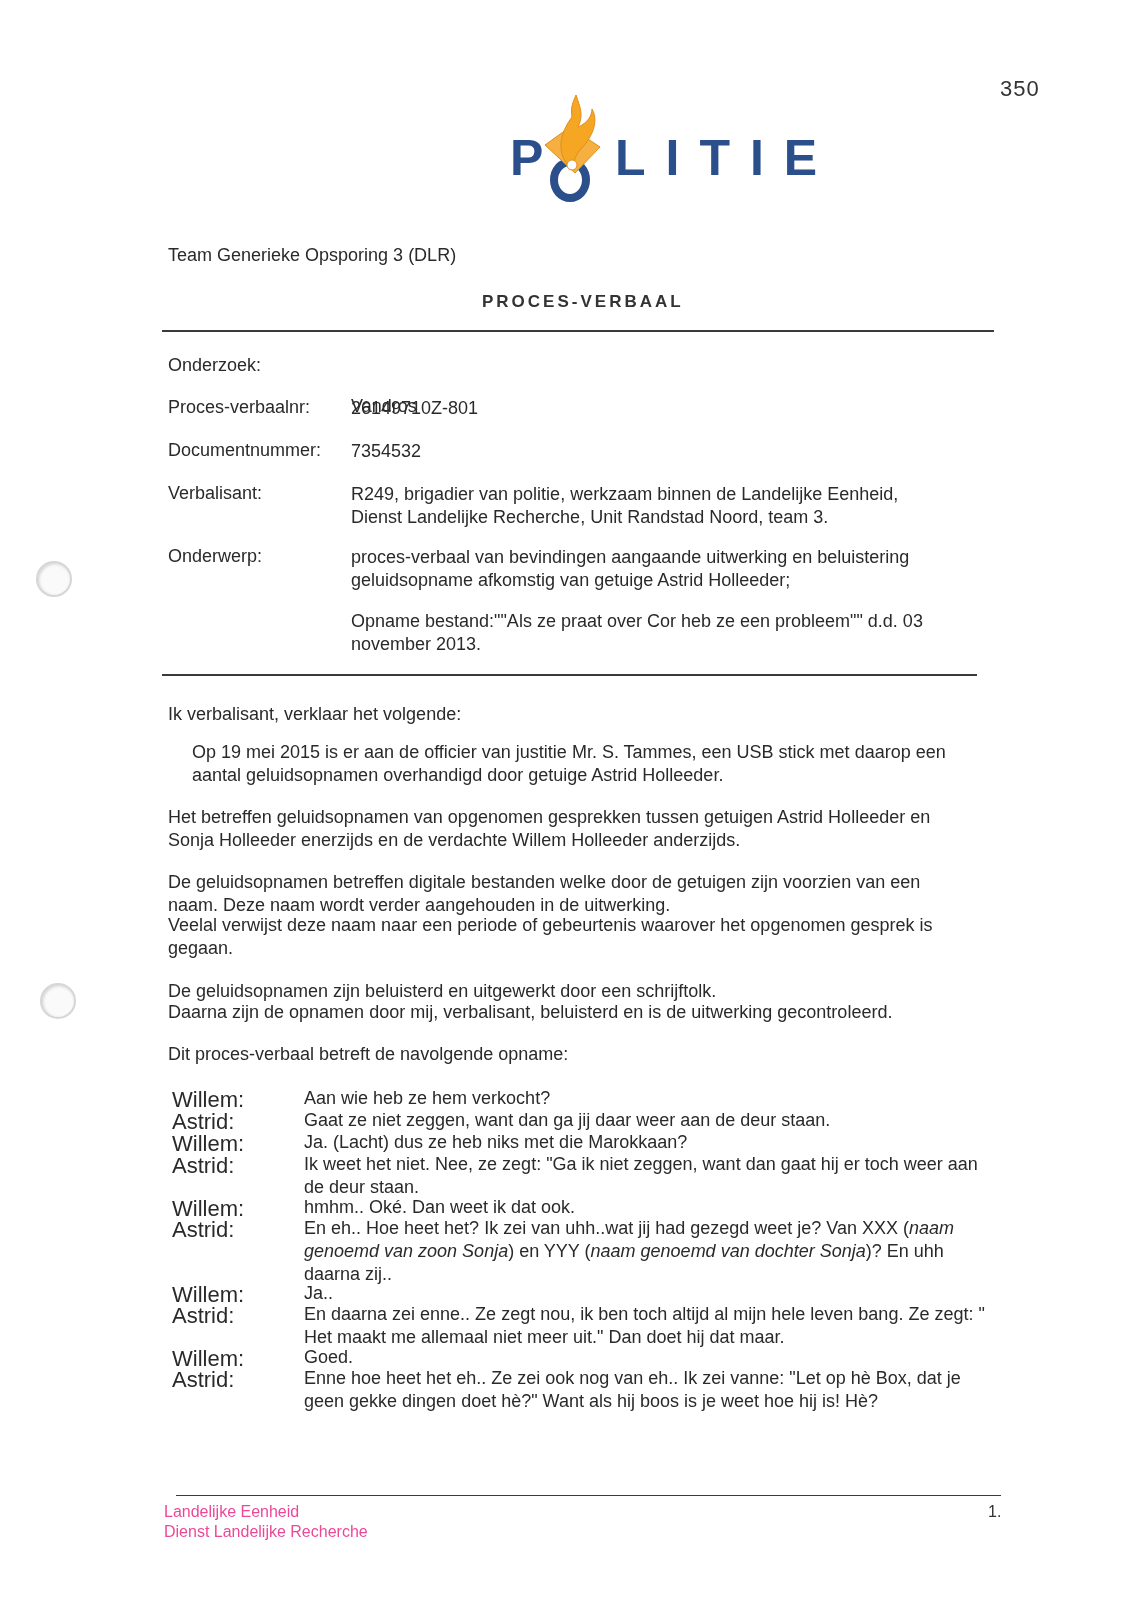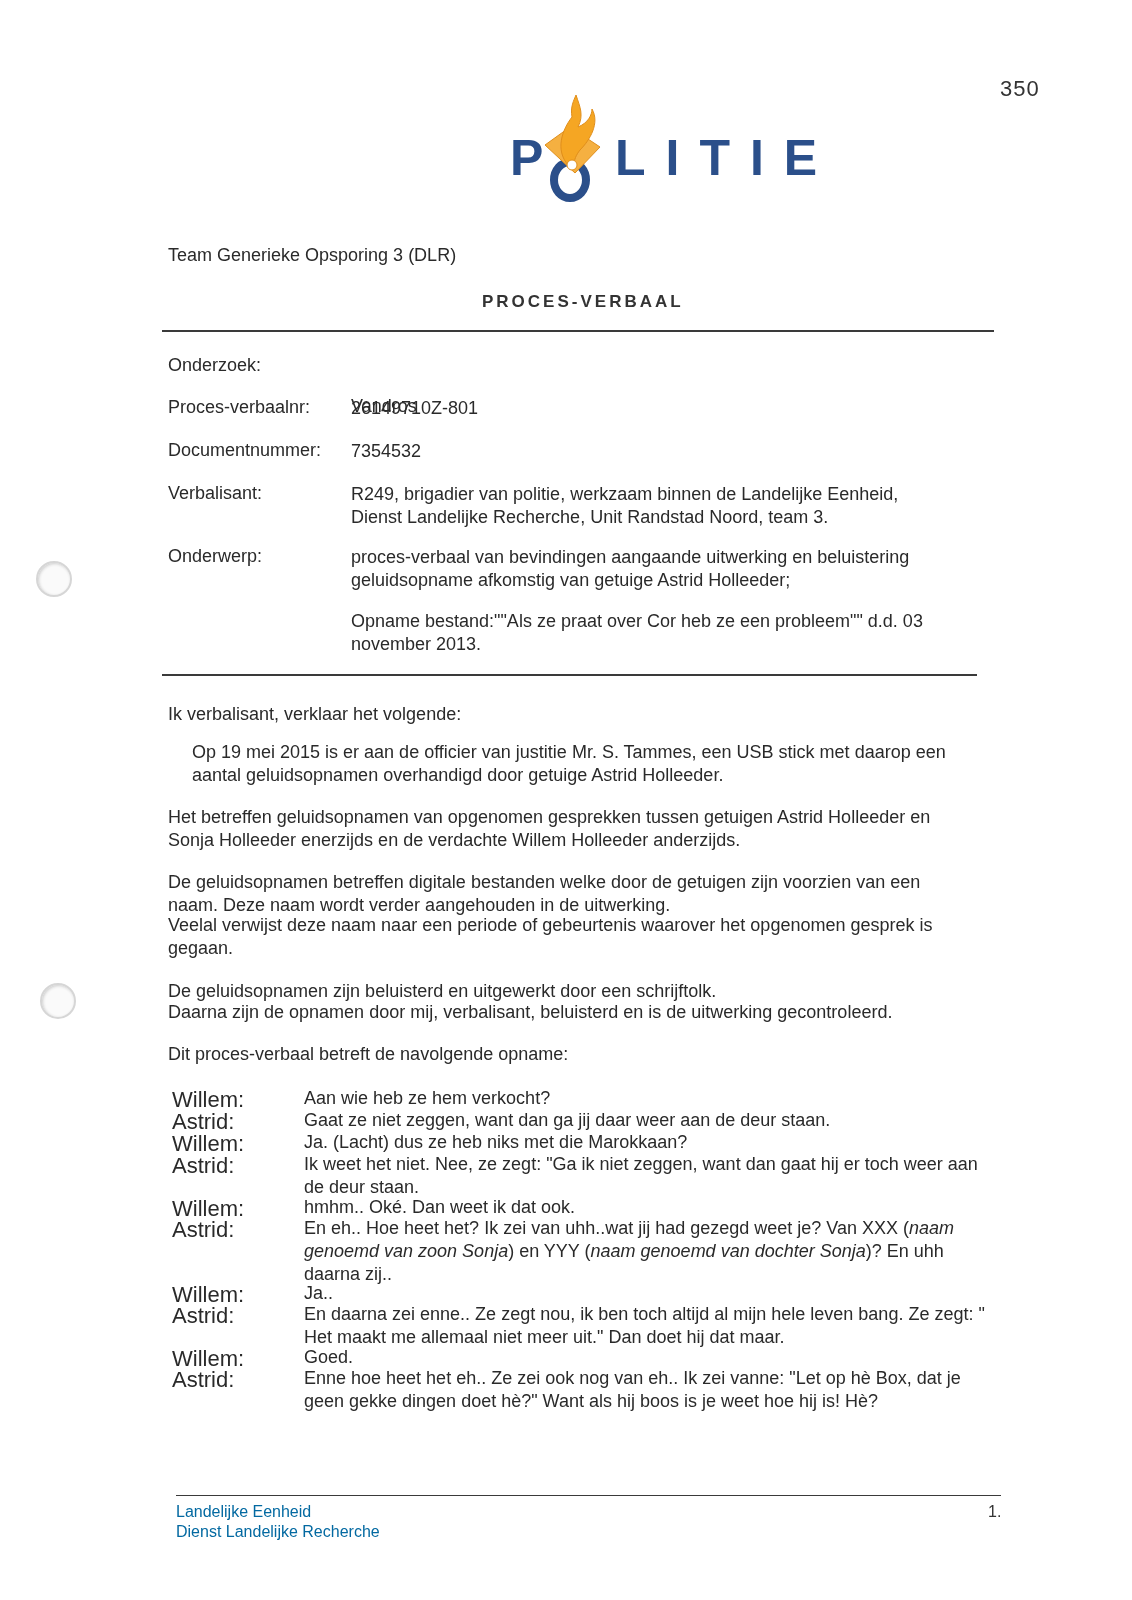--- a/index.html
+++ b/index.html
@@ -11,21 +11,21 @@
   .logo { position: absolute; left: 510px; top: 95px; width: 310px; height: 115px; }
   .team { position: absolute; left: 168px; top: 245px; font-size: 18px; }
   .doc-title { position: absolute; left: 482px; top: 292px; font-size: 17px; font-weight: bold; letter-spacing: 3px; color: #333; text-align: right; }
   .rule { position: absolute; height: 2px; background: #3a3a3a; }
   .meta-label { position: absolute; left: 168px; font-size: 18px; }
   .meta-value { position: absolute; left: 351px; font-size: 18px; line-height: 23px; width: 620px; }
   .para { position: absolute; left: 168px; width: 820px; font-size: 18px; line-height: 23px; }
   .speaker { position: absolute; left: 172px; font-size: 22px; }
   .utterance { position: absolute; left: 304px; width: 700px; font-size: 18px; line-height: 23px; }
   .utterance i { font-style: italic; }
-  .footer { position: absolute; left: 176px; font-size: 16px; color: #0369a1; }
+  .footer { position: absolute; left: 164px; font-size: 16px; color: #ec4899; }
   .footer-page { position: absolute; left: 988px; top: 1503px; font-size: 16px; color: #333; }
   .punch-hole { position: absolute; width: 32px; height: 32px; border-radius: 50%; background: #fafafa; border: 2px solid #d6d6d6; box-shadow: inset 1px 1px 3px #cfcfcf; }
 </style>
 </head>
 <body>
 
 <div class="page-number">350</div>
 
 <div class="logo">
   <svg width="310" height="115" viewBox="0 0 310 115">

